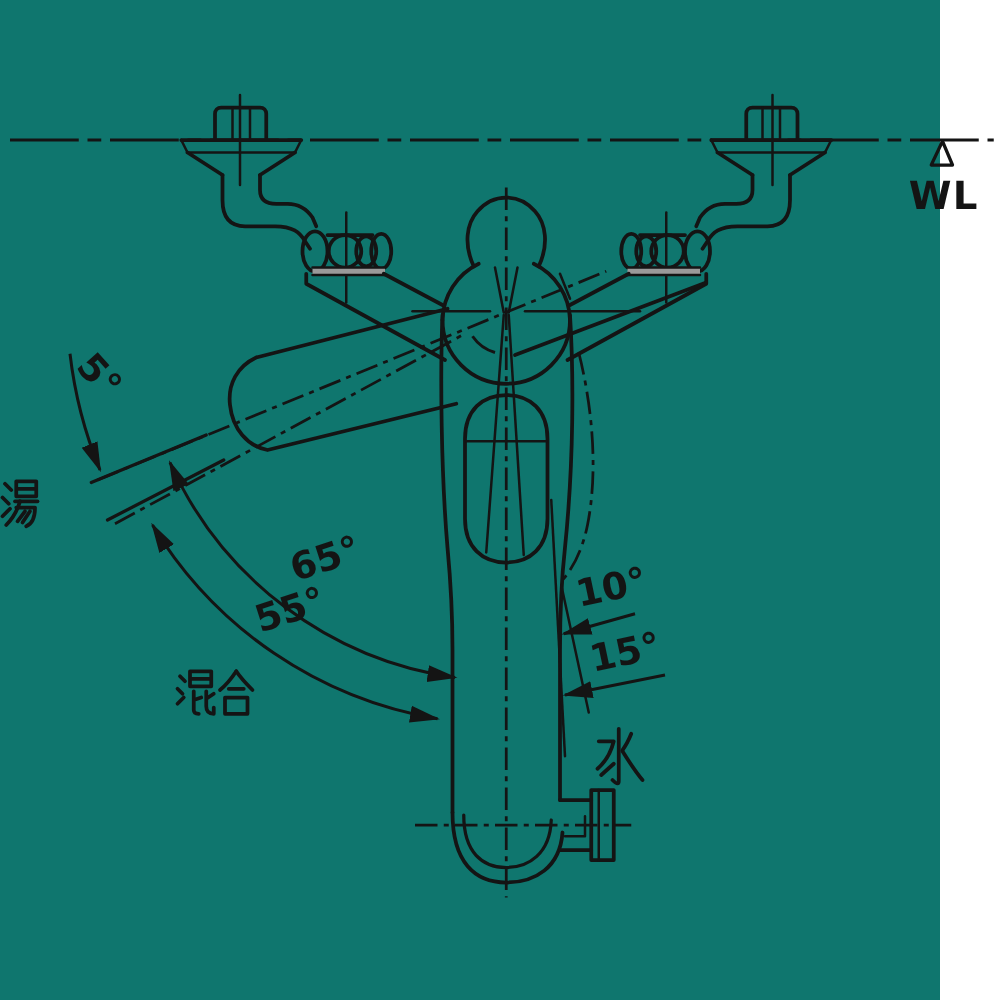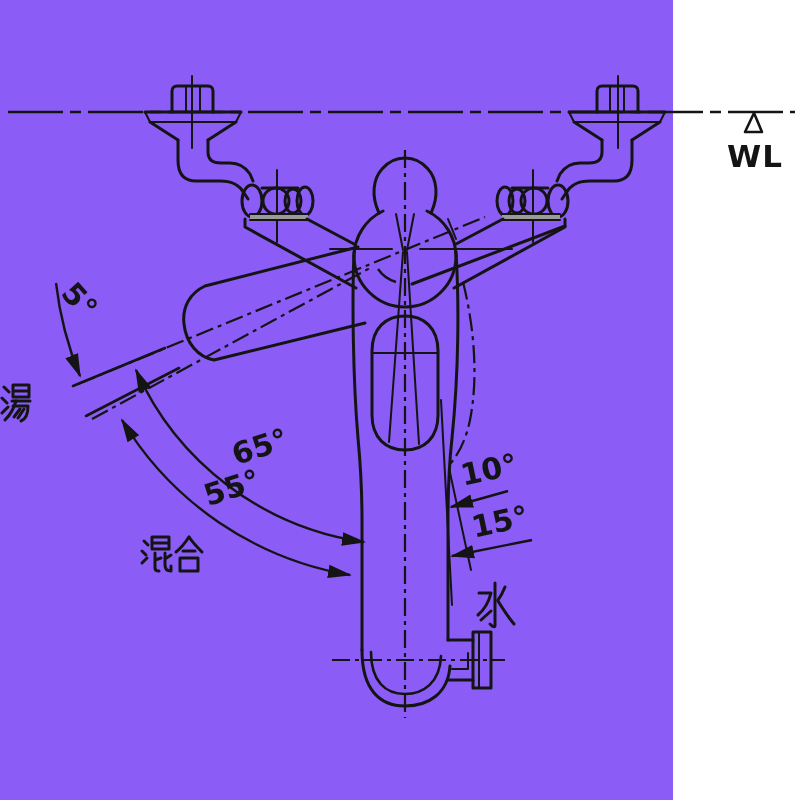--- a/index.html
+++ b/index.html
@@ -1,16 +1,16 @@
 <!DOCTYPE html>
 <html><head>
 <meta charset="utf-8">
 <style>
   html,body{margin:0;padding:0;background:#ffffff;width:800px;height:800px;overflow:hidden;}
-  #stage{width:673px;height:800px;position:relative;background:#8b5cf6;}
+  #stage{width:752px;height:800px;position:relative;background:#0f766e;}
   svg{display:block;}
   .ln{stroke:#141414;fill:none;stroke-width:3;stroke-linecap:round;stroke-linejoin:round;}
   .thin{stroke-width:2;}
   .med{stroke-width:2.6;}
   .cl{stroke:#141414;fill:none;stroke-width:2.2;stroke-dasharray:18 5 4 5;stroke-linecap:butt;}
   .wl{stroke:#141414;fill:none;stroke-width:2.4;stroke-dasharray:55 7 11 7;stroke-linecap:butt;}
   .arc{stroke:#141414;fill:none;stroke-width:2.4;stroke-linecap:butt;}
   .kanji{stroke:#141414;fill:none;stroke-width:3;stroke-linecap:round;stroke-linejoin:round;}
   .dim{font-family:"DejaVu Sans","Liberation Sans",sans-serif;font-weight:bold;font-size:30px;fill:#141414;}
   .wltxt{font-family:"DejaVu Sans","Liberation Sans",sans-serif;font-weight:bold;font-size:31px;fill:#141414;letter-spacing:1px;}

